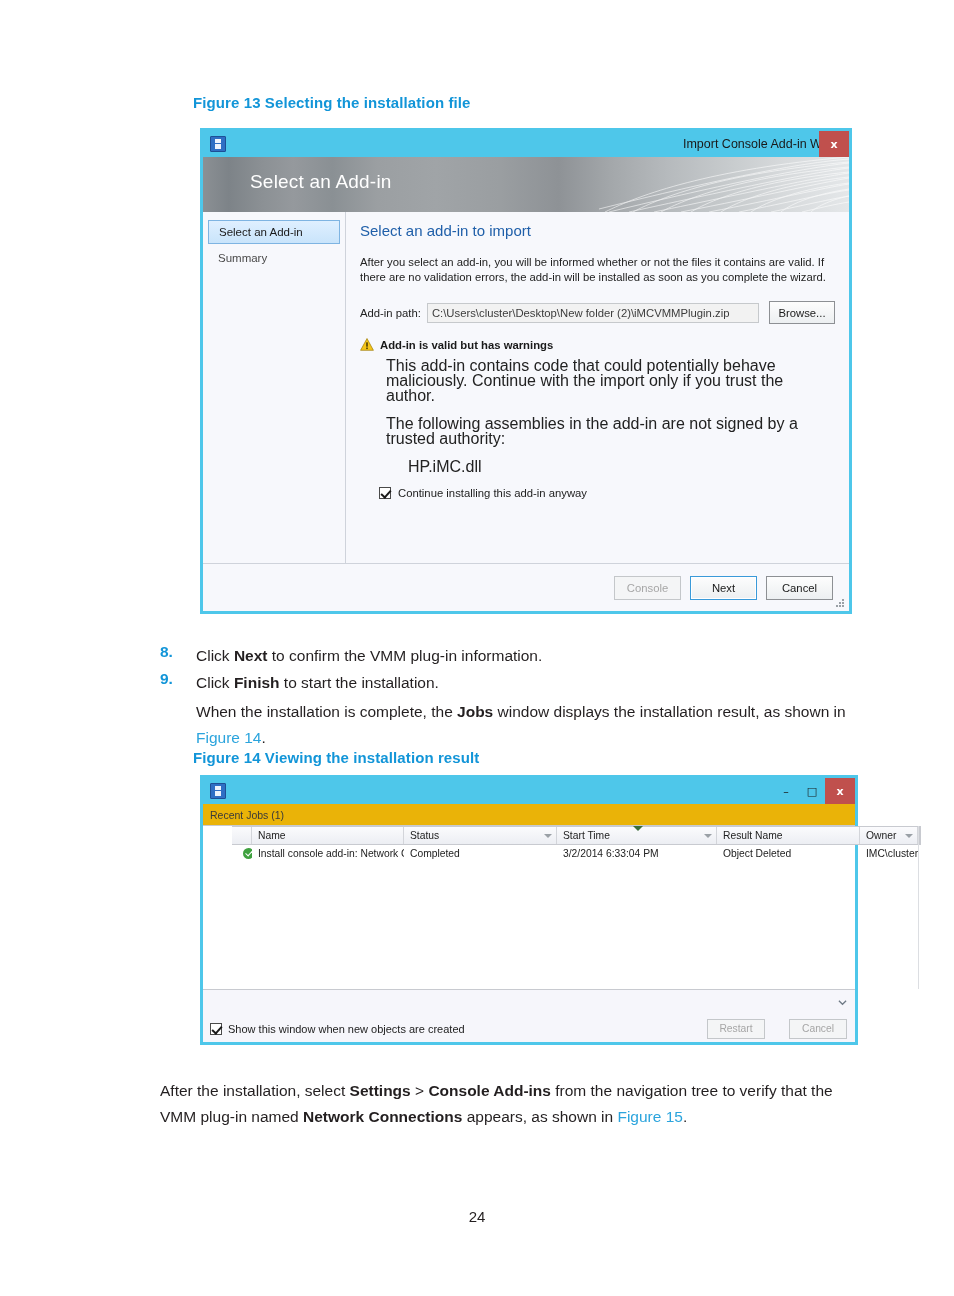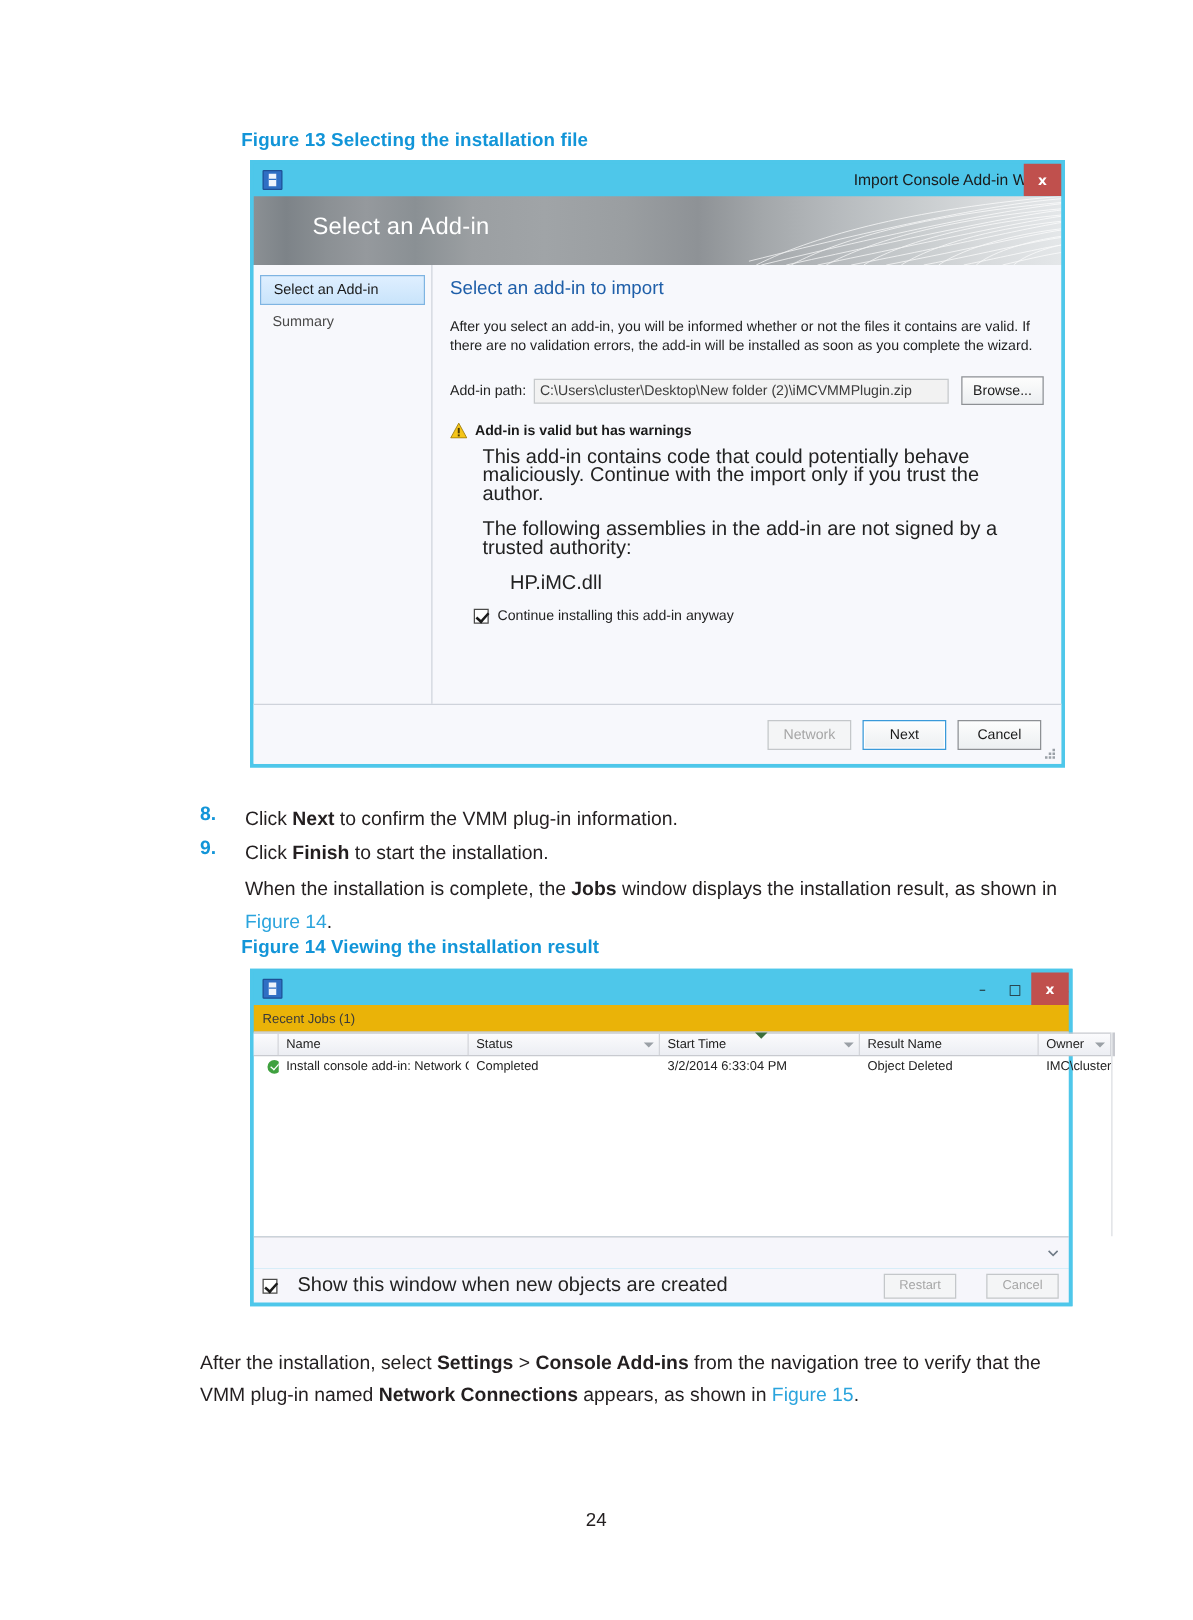--- a/index.html
+++ b/index.html
@@ -347,21 +347,21 @@
     width: 11px; height: 11px;
   }
   #jobs-table-wrap {
     background: #ffffff;
     position: absolute;
     left: 0; right: 0;
     top: 48px;
     bottom: 53px;
     display: flex;
   }
-  #jobs-table { flex: 1; }
+  #jobs-table { flex: 1; margin-left: 29px; }
   .jh-row {
     display: flex;
     height: 19px;
     background: linear-gradient(180deg,#fbfbfd 0%,#eceef3 100%);
     border-bottom: 1px solid #c8cad0;
     border-top: 1px solid #c8cad0;
     font-size: 10.3px;
     color: #222;
     align-items: center;
     box-sizing: border-box;
@@ -471,35 +471,35 @@
     bottom: 0;
     height: 27px;
     background: #f6f6fb;
     display: flex;
     align-items: center;
     padding: 0 8px 0 7px;
     box-sizing: border-box;
   }
   #jobs-footer .spacer { flex: 1; }
   #jobs-footer .chk-label {
-    font-size: 16px;
+    font-size: 11px;
     color: #222;
-    margin-left: 16px;
+    margin-left: 6px;
   }
   #jobs-footer .btn {
     min-width: 58px;
     height: 20px;
     font-size: 10.3px;
     margin-left: 24px;
   }
 </style>
 </head>
 <body>
 
-<div class="fig-caption" style="left:193px; top:104px;">Figure 13 Selecting the installation file</div>
+<div class="fig-caption" style="left:193px; top:94px;">Figure 13 Selecting the installation file</div>
 
 <div class="win" id="wizard-window">
 
   <div class="win-titlebar">
     <div class="win-appicon"></div>
     <div class="win-title">Import Console Add-in Wizard</div>
     <div class="win-btns">
       <div class="win-btn close">x</div>
     </div>
   </div>
@@ -562,21 +562,21 @@
       </div>
 
       <div class="chk-row">
         <span class="chkbox checked"></span>
         <span>Continue installing this add-in anyway</span>
       </div>
     </div>
   </div>
 
   <div id="wizard-footer">
-    <div class="btn disabled">Network</div>
+    <div class="btn disabled">Console</div>
     <div class="btn primary">Next</div>
     <div class="btn">Cancel</div>
     <svg id="wizard-grip" viewBox="0 0 12 12">
       <g fill="#9aa0a6">
         <rect x="8" y="8" width="2" height="2"></rect>
           <rect x="5" y="8" width="2" height="2"></rect>
         <rect x="2" y="8" width="2" height="2"></rect>
           <rect x="8" y="5" width="2" height="2"></rect>
         <rect x="5" y="5" width="2" height="2"></rect>
           <rect x="8" y="2" width="2" height="2"></rect>

